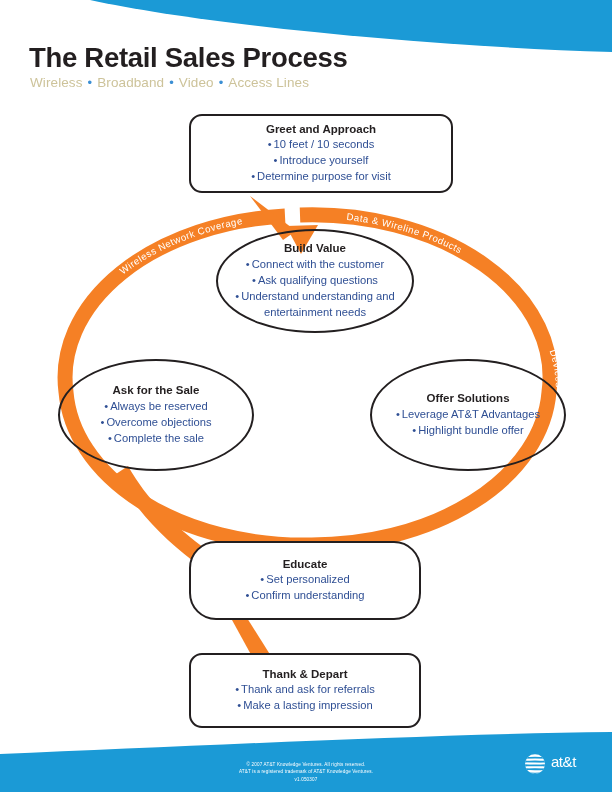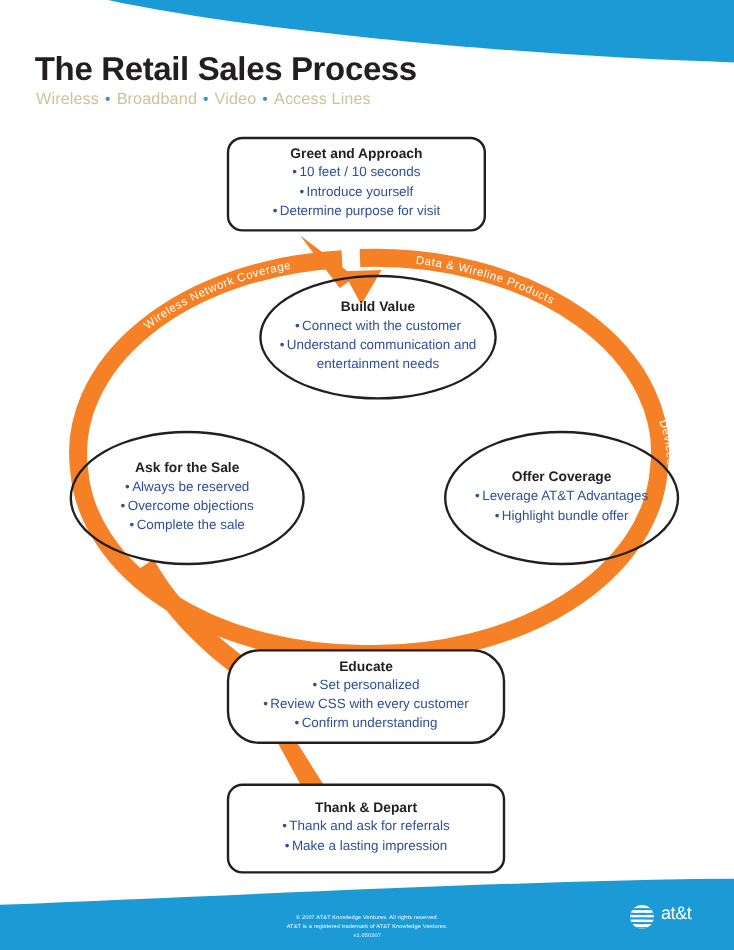--- a/index.html
+++ b/index.html
@@ -63,21 +63,21 @@
     background:#ffffff;
   }
   
   .oval {
     border:2.2px solid #231f20;
     border-radius:50%;
     background:transparent;
   }
 
   
-  #node-greet      { left:189px; top:114px;  width:216px; height:79px;  }
+  #node-greet      { left:189px; top:114px;  width:264px; height:79px;  }
   #node-build      { left:216px; top:229px;  width:198px; height:104px; }
   #node-ask        { left:58px;  top:359px;  width:196px; height:112px; }
   #node-offer      { left:370px; top:359px;  width:196px; height:112px; }
   #node-educate    { left:189px; top:541px;  width:232px; height:79px;border-radius:27px;  }
   #node-thank      { left:189px; top:653px;  width:232px; height:75px;  }
 
   
   #footer-swoosh { position:absolute; left:0; bottom:0; width:612px; height:60px; }
   #footer-text {
     position:absolute; left:0; bottom:9px; width:612px;
@@ -153,46 +153,46 @@
       <li><span class="b">•</span><span>10 feet / 10 seconds</span></li>
       <li><span class="b">•</span><span>Introduce yourself</span></li>
       <li><span class="b">•</span><span>Determine purpose for visit</span></li>
     </ul>
   </div>
 
   <div class="node oval" id="node-build">
     <div class="node-title">Build Value</div>
     <ul class="node-bullets">
       <li><span class="b">•</span><span>Connect with the customer</span></li>
-      <li class="wrap" style="width:166px"><span class="b">•</span><span>Understand communication and entertainment needs</span></li>
+      <li><span class="b">•</span><span>Ask qualifying questions</span></li>
+      <li class="wrap" style="width:166px"><span class="b">•</span><span>Understand understanding and entertainment needs</span></li>
     </ul>
   </div>
 
   <div class="node oval" id="node-ask">
     <div class="node-title">Ask for the Sale</div>
     <ul class="node-bullets">
       <li><span class="b">•</span><span>Always be reserved</span></li>
       <li><span class="b">•</span><span>Overcome objections</span></li>
       <li><span class="b">•</span><span>Complete the sale</span></li>
     </ul>
   </div>
 
   <div class="node oval" id="node-offer">
-    <div class="node-title">Offer Coverage</div>
+    <div class="node-title">Offer Solutions</div>
     <ul class="node-bullets">
       <li><span class="b">•</span><span>Leverage AT&amp;T Advantages</span></li>
       <li><span class="b">•</span><span>Highlight bundle offer</span></li>
     </ul>
   </div>
 
   <div class="node box" id="node-educate">
     <div class="node-title">Educate</div>
     <ul class="node-bullets">
       <li><span class="b">•</span><span>Set personalized</span></li>
-      <li><span class="b">•</span><span>Review CSS with every customer</span></li>
       <li><span class="b">•</span><span>Confirm understanding</span></li>
     </ul>
   </div>
 
   <div class="node box" id="node-thank">
     <div class="node-title">Thank &amp; Depart</div>
     <ul class="node-bullets">
       <li><span class="b">•</span><span>Thank and ask for referrals</span></li>
       <li><span class="b">•</span><span>Make a lasting impression</span></li>
     </ul>

